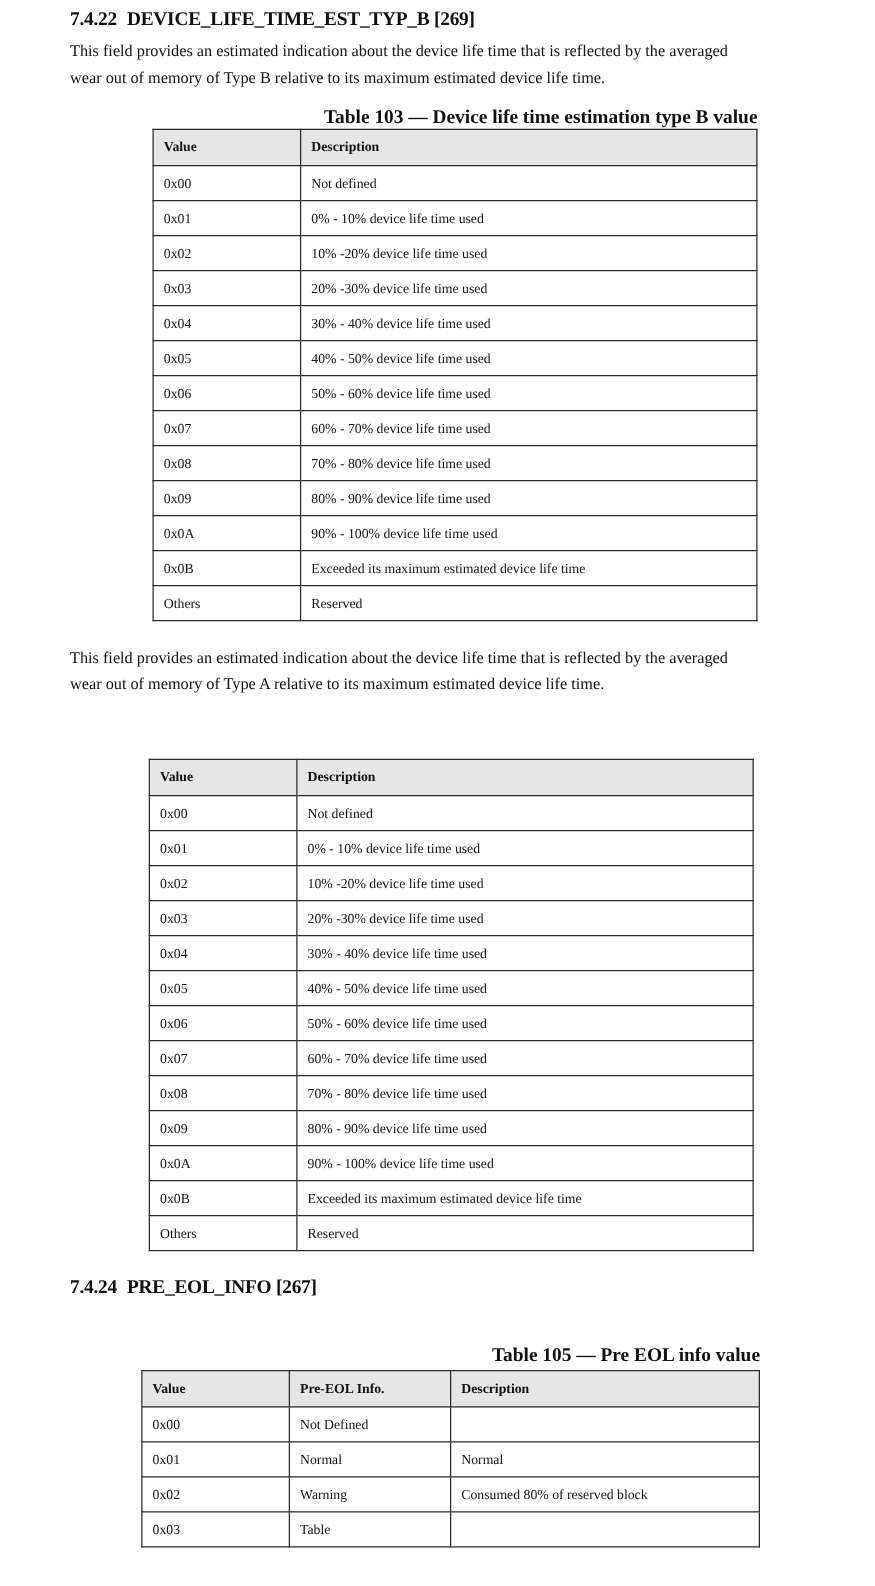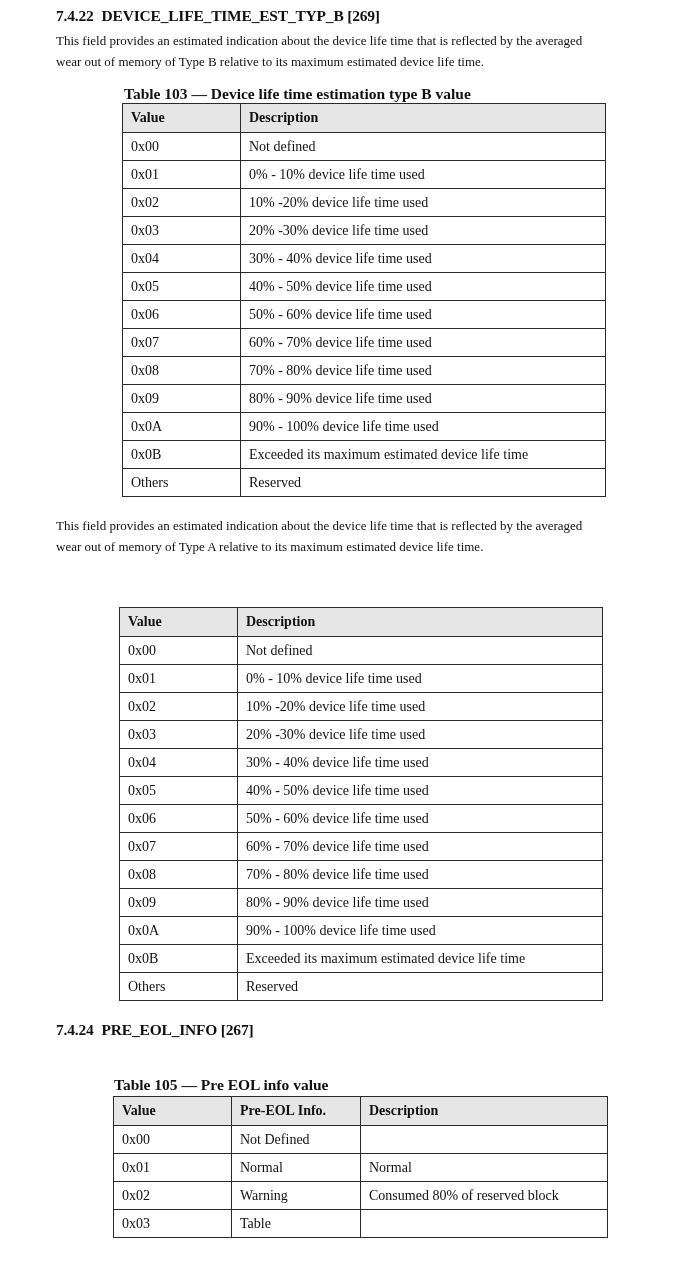--- a/index.html
+++ b/index.html
@@ -10,25 +10,25 @@
     }
     .section { position: absolute; left: 8px; width: 684px; margin-left: 48px; }
     .heading {
       font-weight: bold; font-size: 15.5px; line-height: 20px; margin: 0;
       letter-spacing: -0.2px;
     }
     .heading .num { margin-right: 8px; }
     .para { font-size: 13px; line-height: 21px; margin: 4px 0 0 0; }
     .caption {
       position: absolute; font-weight: bold; font-size: 15.5px;
-      text-align: left; line-height: 18px;
+      text-align: right; line-height: 18px;
     }
     table.spec {
       position: absolute; border-collapse: collapse;
-      font-size: 14px;
+      font-size: 11px;
     }
     table.spec th, table.spec td {
       border: 1.4px solid #2a2a2a; padding: 0 8px; text-align: left;
       height: 27px; vertical-align: middle; white-space: nowrap;
     }
     table.spec th { background: #e6e6e6; font-weight: bold; height: 28px; }
   </style>
 </head>
 <body>
 

